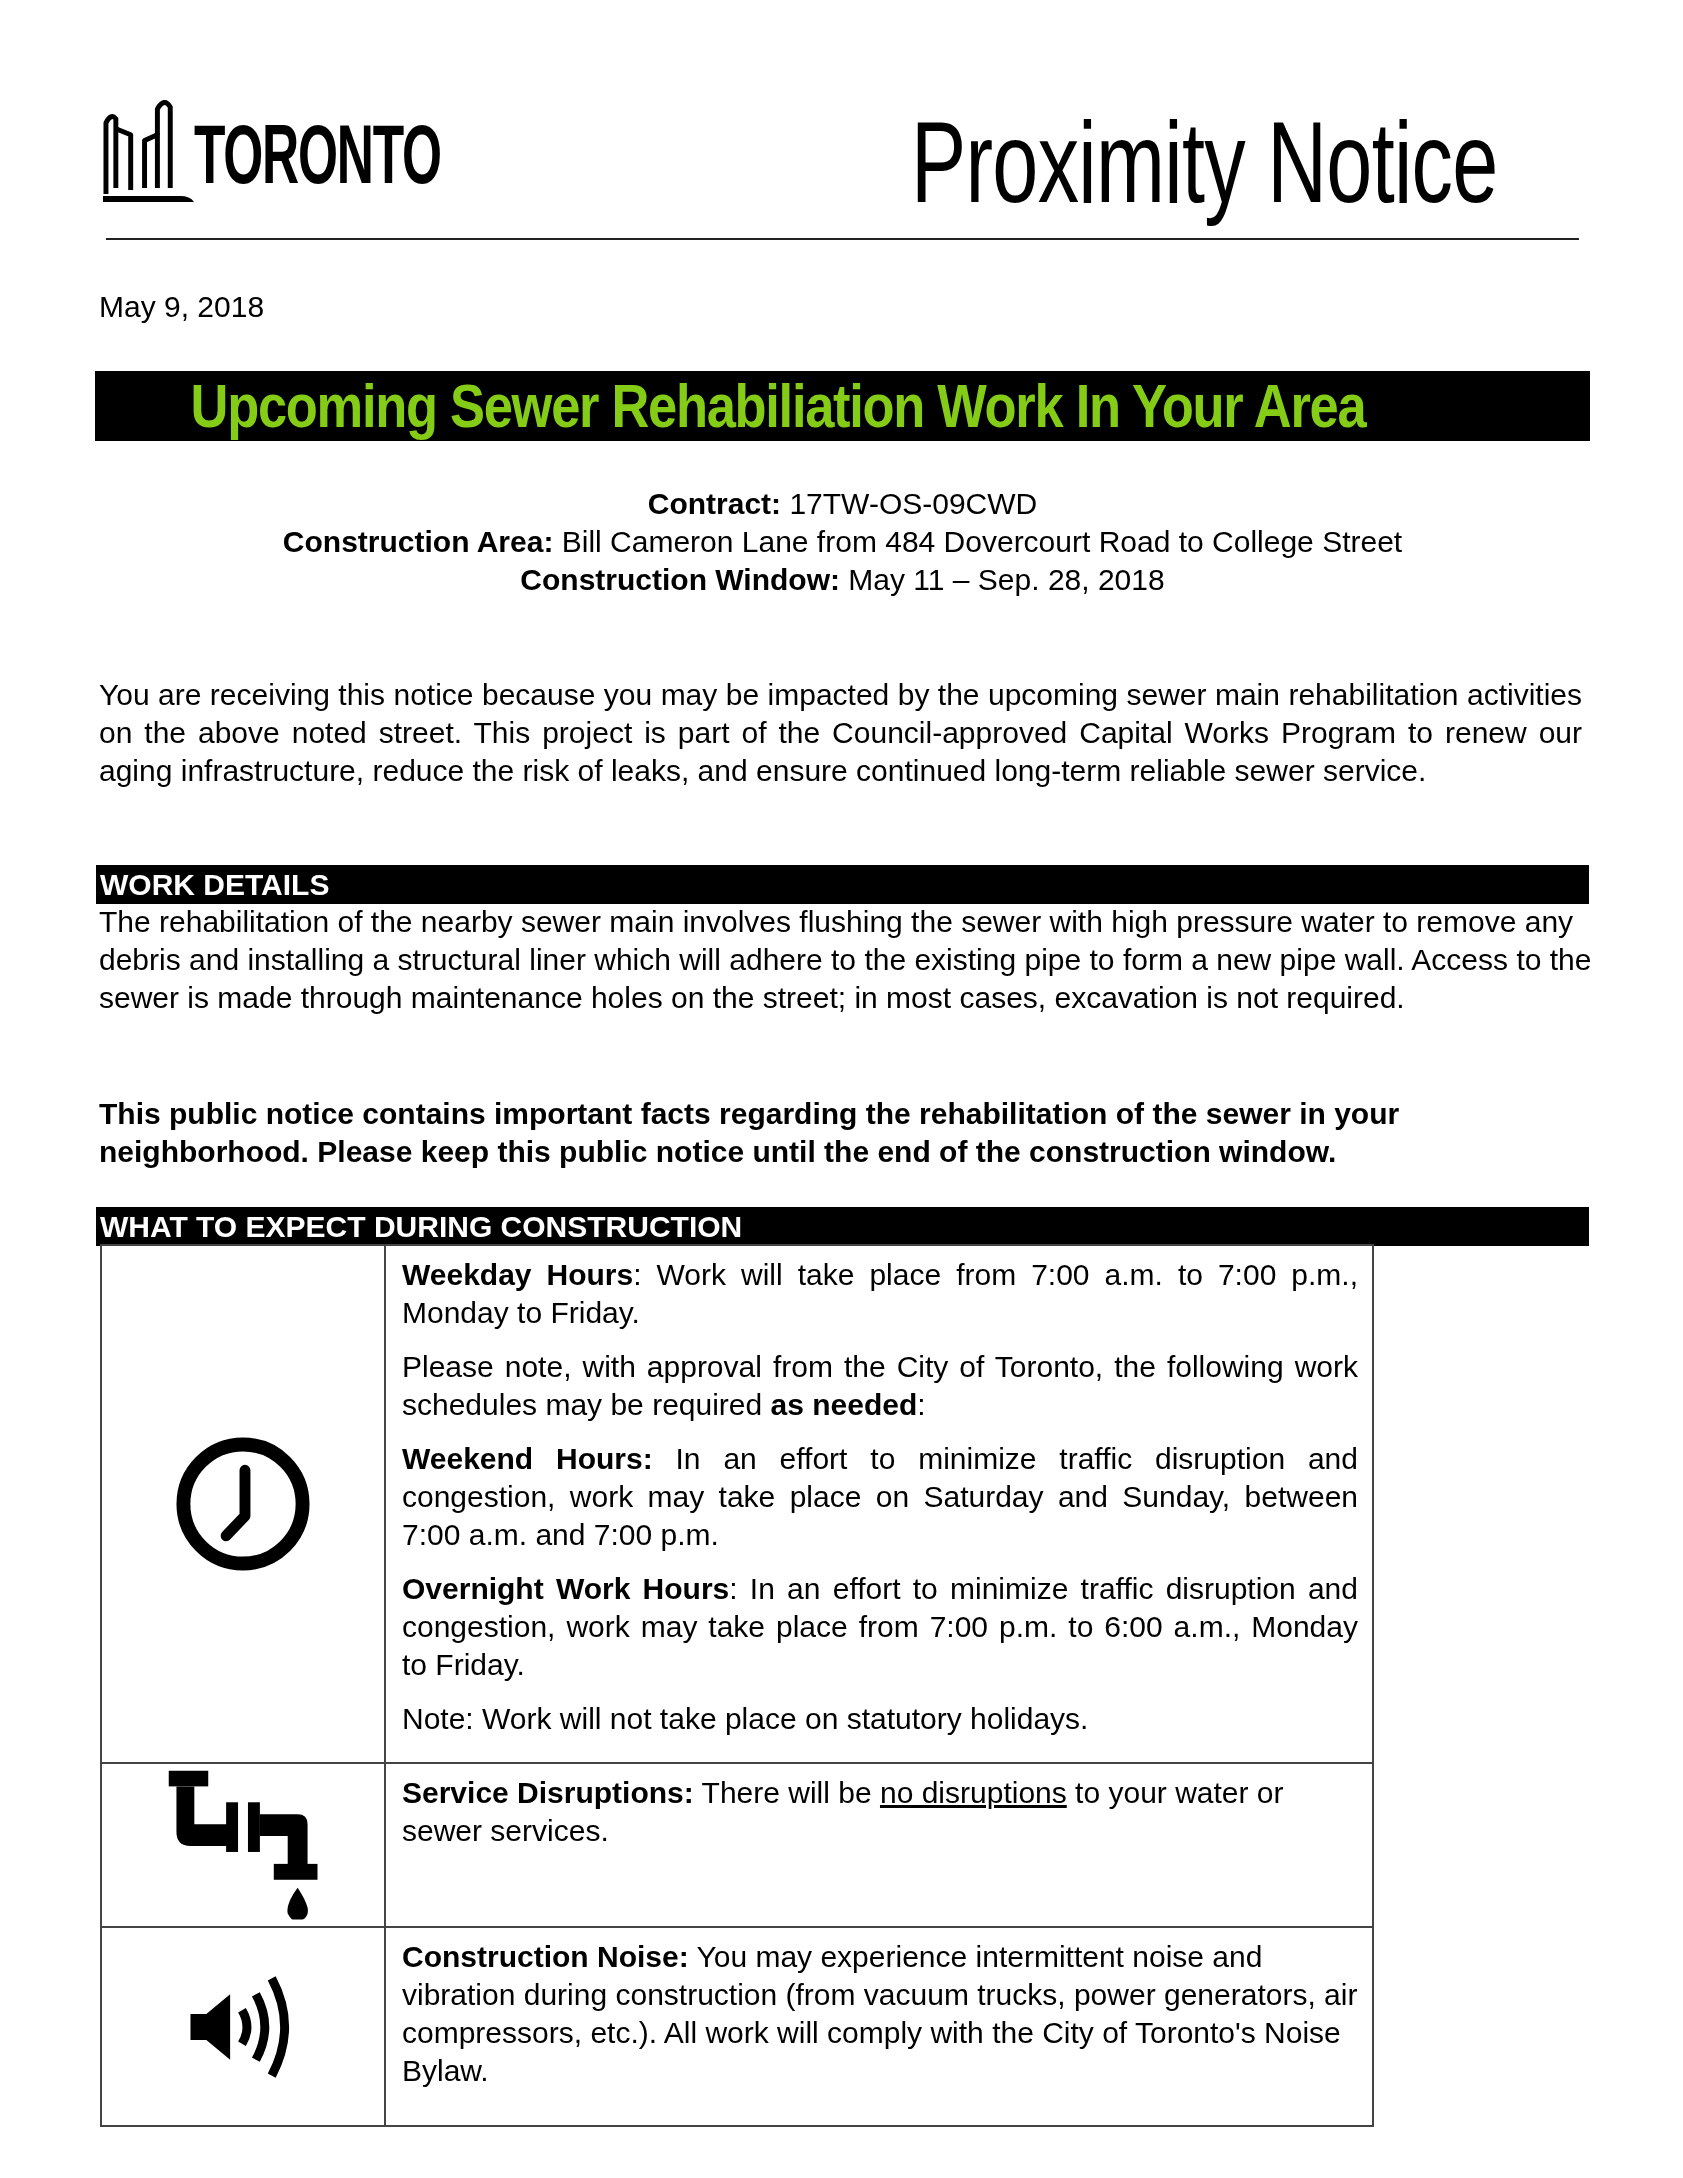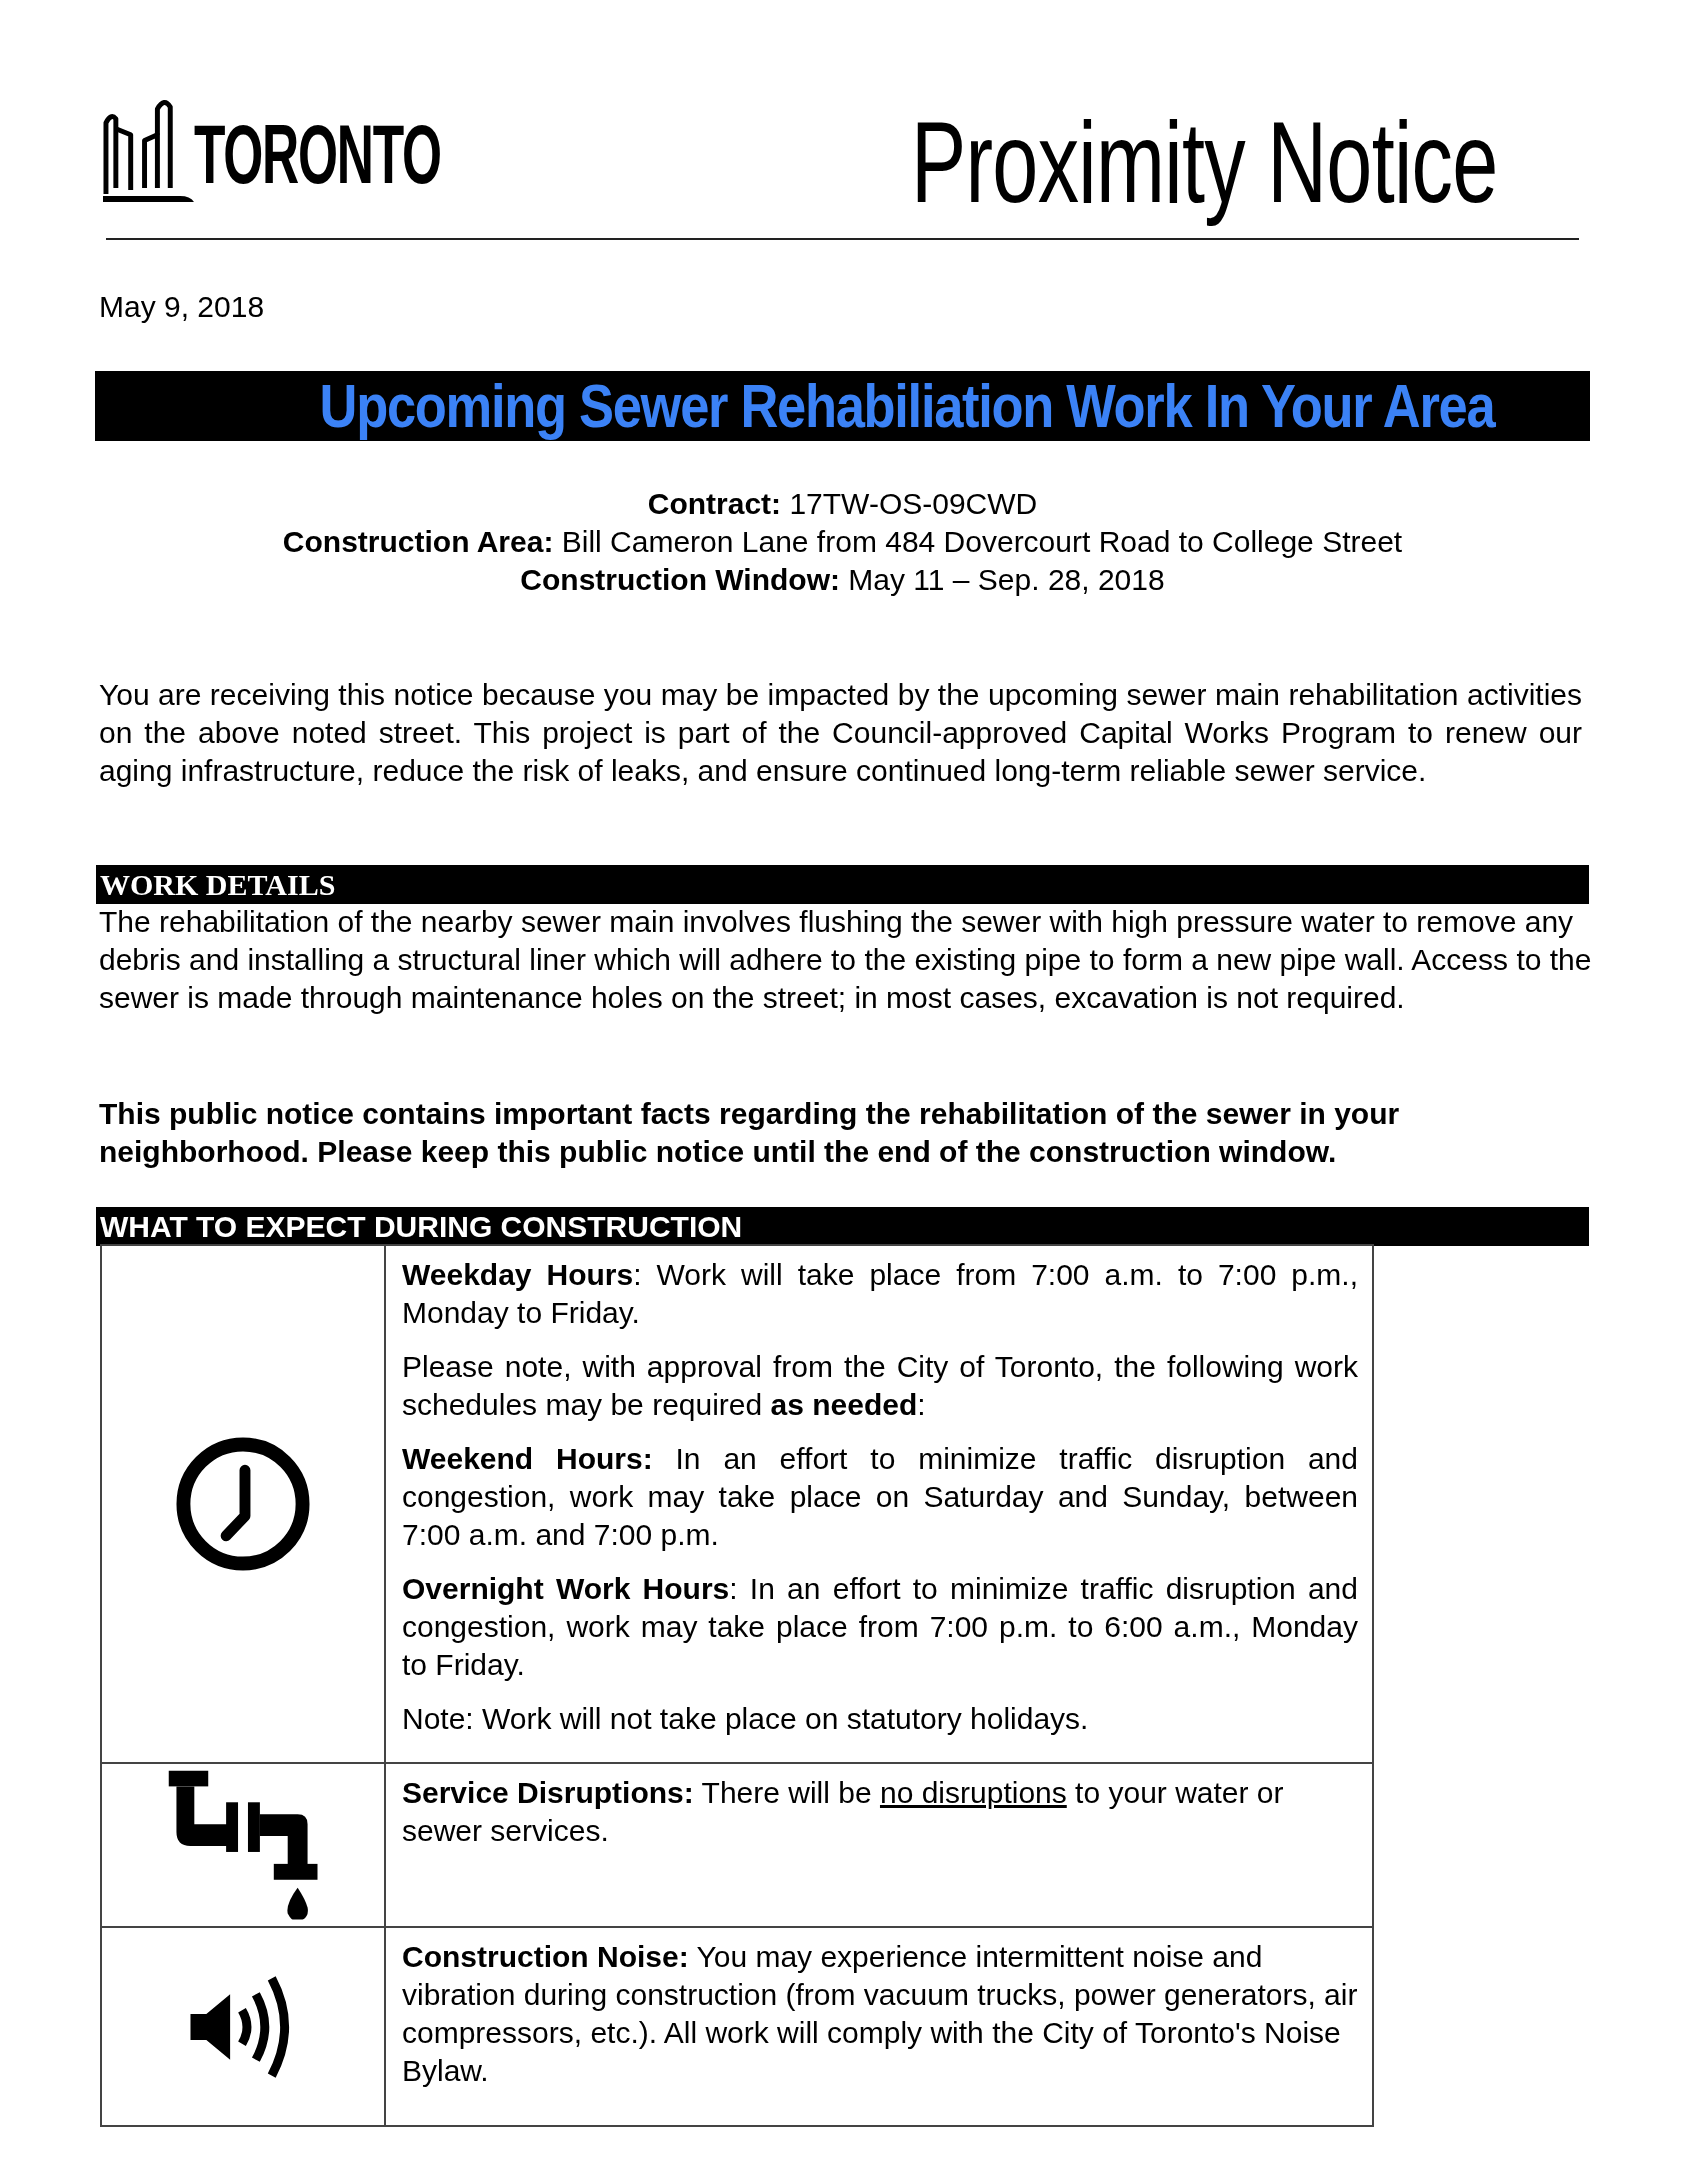--- a/index.html
+++ b/index.html
@@ -13,33 +13,33 @@
   .logo-word { position: absolute; left: 91px; top: 14px; font-family: "Liberation Sans", sans-serif;
                font-weight: bold; font-size: 83px; line-height: 83px; letter-spacing: -2px;
                transform: scaleX(0.62); transform-origin: left top; white-space: nowrap; }
   .notice-title { left: 911px; top: 103px; font-size: 115px; line-height: 119px; white-space: nowrap;
                   transform: scaleX(0.72); transform-origin: left top; letter-spacing: -1px; }
   .header-rule { left: 106px; top: 238px; width: 1473px; height: 2px; background: #222; }
 
   .date { left: 99px; top: 289px; font-size: 30px; line-height: 36px; }
 
   .title-bar { left: 95px; top: 371px; width: 1495px; height: 70px; background: #000;
-               color: #3b82f6; text-align: right; }
+               color: #84cc16; text-align: left; }
   .title-bar span { display: inline-block; font-weight: bold; font-size: 61px; line-height: 70px;
                     letter-spacing: -1.5px; transform: scaleX(0.86); white-space: nowrap; }
 
   .facts { left: 95px; top: 485px; width: 1495px; text-align: center; font-size: 30px; line-height: 38px; }
   .facts b { font-weight: bold; }
 
   .para { font-size: 30px; line-height: 38px; text-align: justify; }
   .intro { left: 99px; top: 676px; width: 1483px; }
 
   .section-bar { background: #000; color: #fff; font-weight: bold; font-size: 30px; line-height: 39px;
                  height: 39px; padding-left: 4px; box-sizing: border-box; white-space: nowrap; }
-  .wd-bar { left: 96px; top: 865px; width: 1493px; font-family: Liberation Serif, serif; }
+  .wd-bar { left: 96px; top: 865px; width: 1493px; }
   .wd-text { left: 99px; top: 903px; width: 1515px; text-align: left; }
   .bold-note { left: 99px; top: 1095px; width: 1515px; font-weight: bold; text-align: left; }
   .exp-bar { left: 96px; top: 1207px; width: 1493px; }
 
   
   .tbl { left: 100px; top: 1244px; width: 1274px; border-collapse: collapse; }
   .tbl td { border: 2px solid #444; vertical-align: top; }
   .tbl td.icon-cell { width: 282px; position: relative; padding: 0; }
   .tbl td.text-cell { padding: 10px 14px 8px 16px; font-size: 30px; line-height: 38px; }
   .tbl td.text-cell p { margin: 0 0 16px 0; text-align: justify; }

